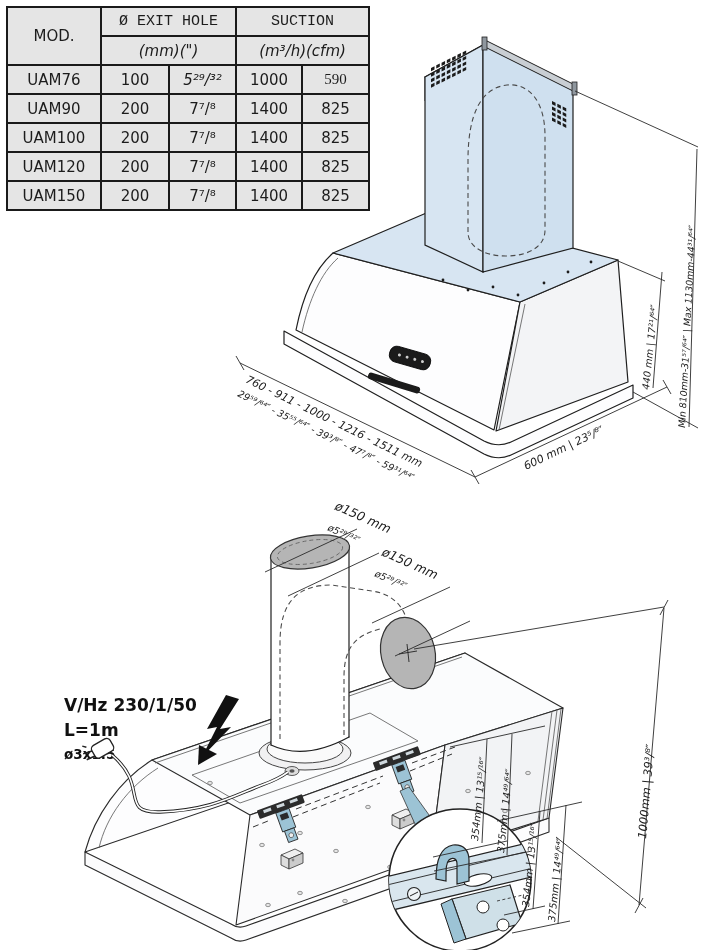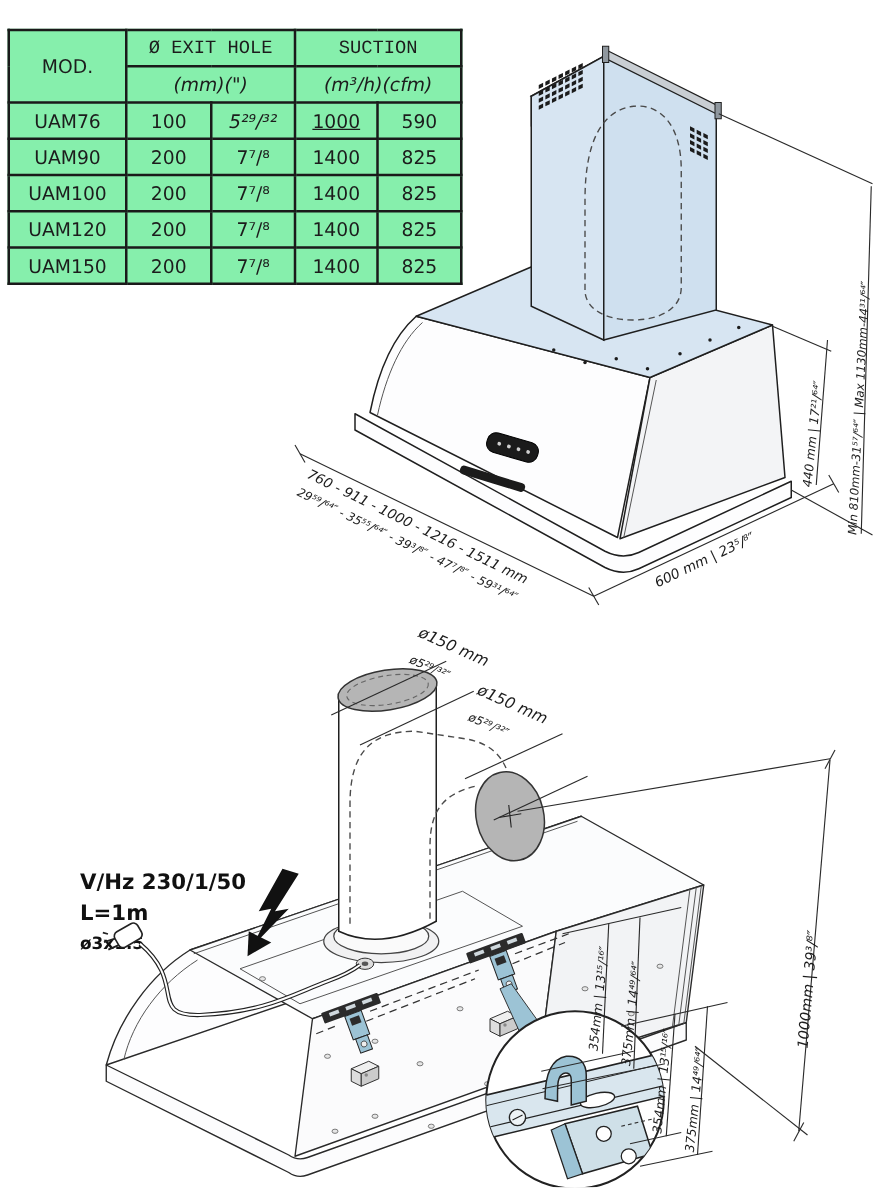--- a/index.html
+++ b/index.html
@@ -1,23 +1,23 @@
 <!DOCTYPE html>
 <html><head>
 <meta charset="utf-8">
 <style>
   html,body{margin:0;padding:0;background:#fff;}
   #page{position:relative;width:705px;height:950px;background:#fff;overflow:hidden;
         font-family:"DejaVu Sans",sans-serif;color:#1c1c1c;}
   
-  table.spec{position:absolute;left:6px;top:6px;border-collapse:collapse;background:#86efac;margin-top:17px;}
+  table.spec{position:absolute;left:6px;top:6px;border-collapse:collapse;background:#e5e5e5;}
   table.spec td{border:2px solid #1a1a1a;text-align:center;vertical-align:middle;
         font-size:15px;color:#1c1c1c;padding:0;height:27px;}
   td.mod-col{width:92px;}
-  td.c-mm{width:66px;} td.c-in{width:65px;font-style:italic;} td.c-m3{width:64px;text-decoration:underline;} td.c-cfm{width:65px;}
+  td.c-mm{width:66px;} td.c-in{width:65px;font-style:italic;} td.c-m3{width:64px;} td.c-cfm{width:65px;font-family:Liberation Serif, serif;}
   td.group-head{font-size:15px;height:27px;font-family:Liberation Mono, monospace;}
   td.sub-head{height:25px;font-size:14px;}
   td.sub-head .pair{display:flex;justify-content:center;align-items:center;font-style:italic;}
   td.model-cell{font-size:15px;}
   
   .oln{fill:none;stroke:#1f1f1f;stroke-width:1.2;stroke-linejoin:round;stroke-linecap:round;}
   .thin{fill:none;stroke:#555;stroke-width:0.8;}
   .dimline{fill:none;stroke:#2a2a2a;stroke-width:0.9;}
   .dash{fill:none;stroke:#4a4a4a;stroke-width:1.1;stroke-dasharray:5,3.5;}
   .dash2{fill:none;stroke:#333;stroke-width:1;stroke-dasharray:6,4;}

